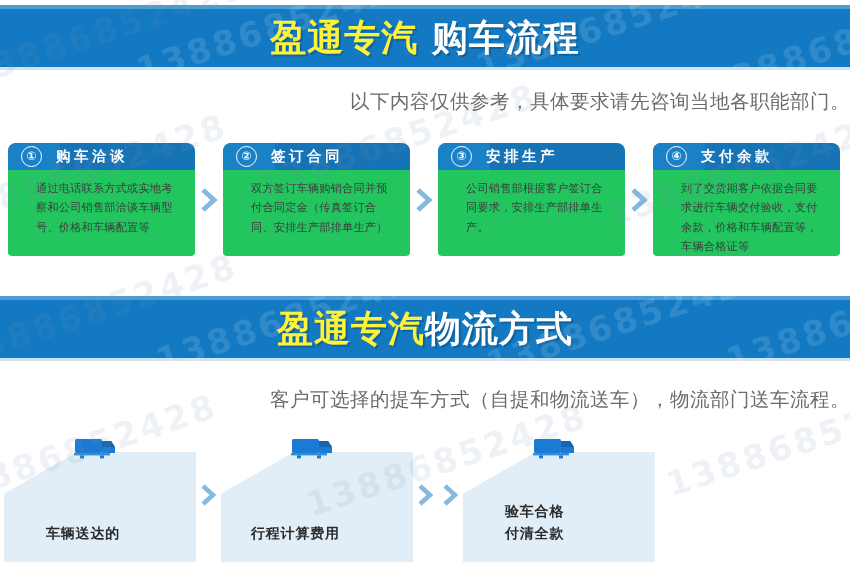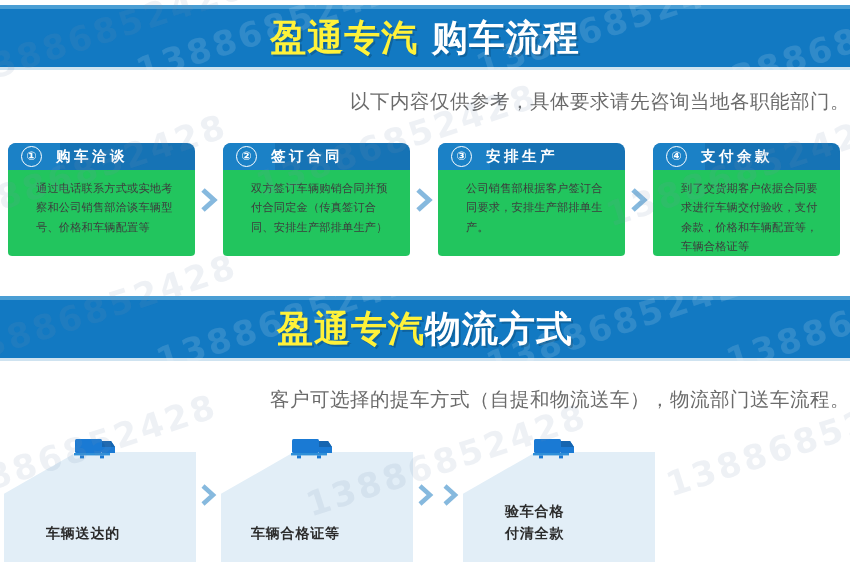--- a/index.html
+++ b/index.html
@@ -358,21 +358,21 @@
       <div class="logi-shape"></div>
       <svg class="logi-truck" viewBox="0 0 46 26">
         <rect x="3" y="3" width="27" height="14" rx="1.5" fill="#1a7ad4"></rect>
         <path d="M30 5 L39 5 L43 11 L43 17 L30 17 Z" fill="#1a7ad4"></path>
         <path d="M30 5 L39 5 L43 11 L30 11 Z" fill="#1565b0"></path>
         <rect x="2" y="17" width="36" height="2.4" fill="#2f8fd8"></rect>
         <rect x="8" y="19.4" width="4" height="3" fill="#1a7ad4"></rect>
         <rect x="28" y="19.4" width="4" height="3" fill="#1a7ad4"></rect>
       </svg>
       <div class="logi-text" style="left:30px;">
-        <div>车辆合格证等</div>
+        <div>行程计算费用</div>
       </div>
     </div>
 
     <div class="logi-chev">
       <svg width="16" height="22" viewBox="0 0 16 22">
           <path d="M2 2 L12 11 L2 20" fill="none" stroke="#86b9de" stroke-width="4.5" stroke-linecap="butt" stroke-linejoin="miter"></path>
         </svg>
     </div>
 
 

